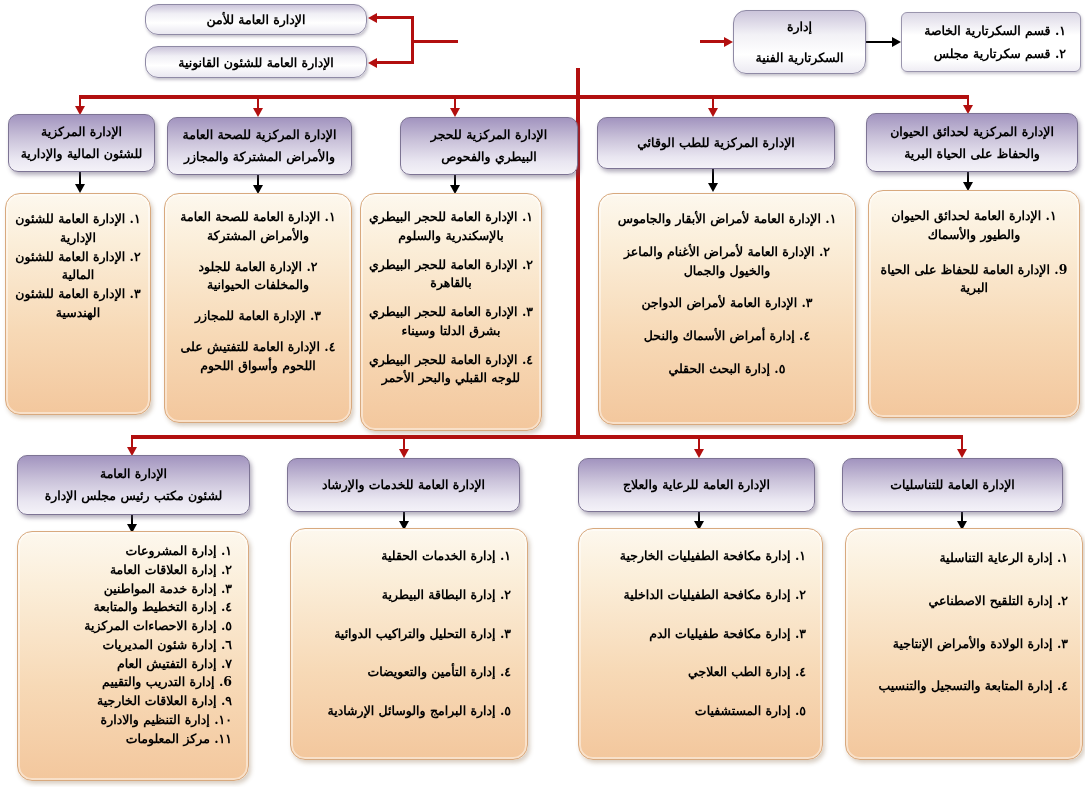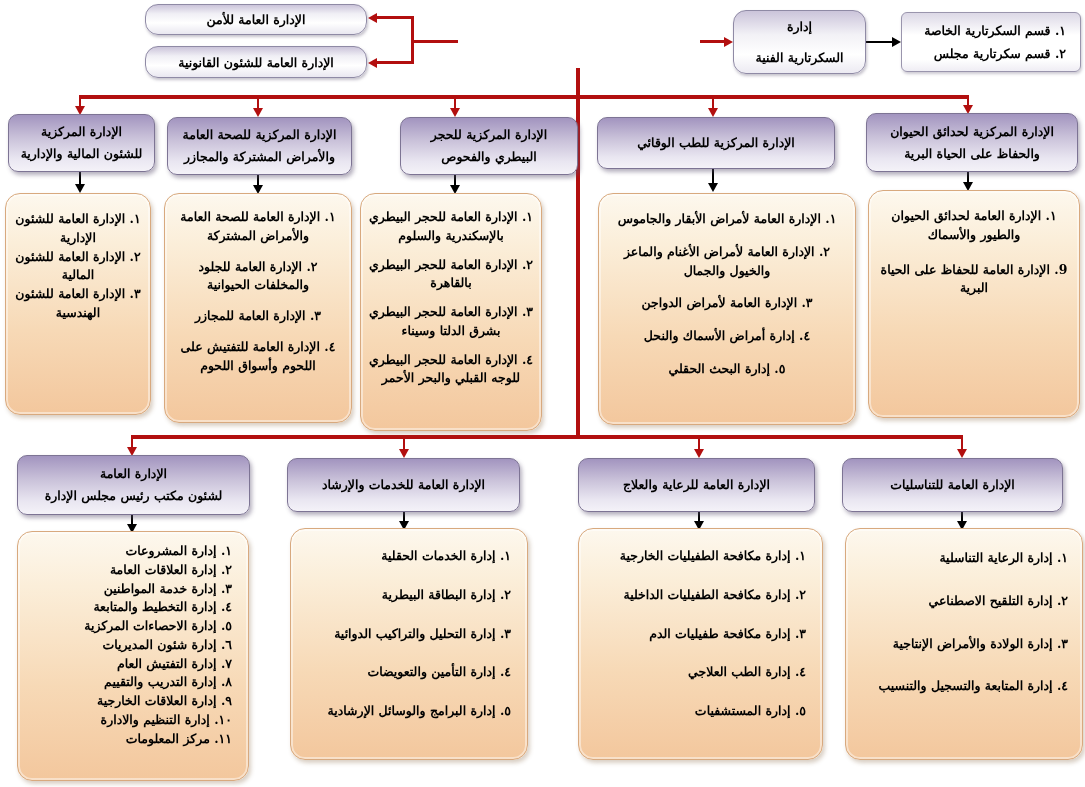--- a/index.html
+++ b/index.html
@@ -215,21 +215,21 @@
   </div>
 
   <div class="peach-list rgt abs" dir="rtl" style="left:17px;top:531px;width:232px;height:250px;padding:10px 16px;row-gap:0;line-height:1.68;">
     <div class="item">١.  إدارة المشروعات</div>
     <div class="item">٢.  إدارة العلاقات العامة</div>
     <div class="item">٣.  إدارة خدمة المواطنين</div>
     <div class="item">٤.  إدارة التخطيط والمتابعة</div>
     <div class="item">٥.  إدارة الاحصاءات المركزية</div>
     <div class="item">٦.  إدارة شئون المديريات</div>
     <div class="item">٧.  إدارة التفتيش العام</div>
-    <div class="item">٨.  إدارة التدريب والتقييم</div>
+    <div class="item">6.  إدارة التدريب والتقييم</div>
     <div class="item">٩.  إدارة العلاقات الخارجية</div>
     <div class="item">١٠. إدارة التنظيم والادارة</div>
     <div class="item">١١. مركز المعلومات</div>
   </div>
   <div class="peach-list rgt abs" dir="rtl" style="left:290px;top:528px;width:238px;height:232px;padding:18px 16px;row-gap:20px;">
     <div class="item">١.  إدارة الخدمات الحقلية</div>
     <div class="item">٢.  إدارة البطاقة البيطرية</div>
     <div class="item">٣.  إدارة التحليل والتراكيب الدوائية</div>
     <div class="item">٤.  إدارة التأمين والتعويضات</div>
     <div class="item">٥.  إدارة البرامج والوسائل الإرشادية</div>

